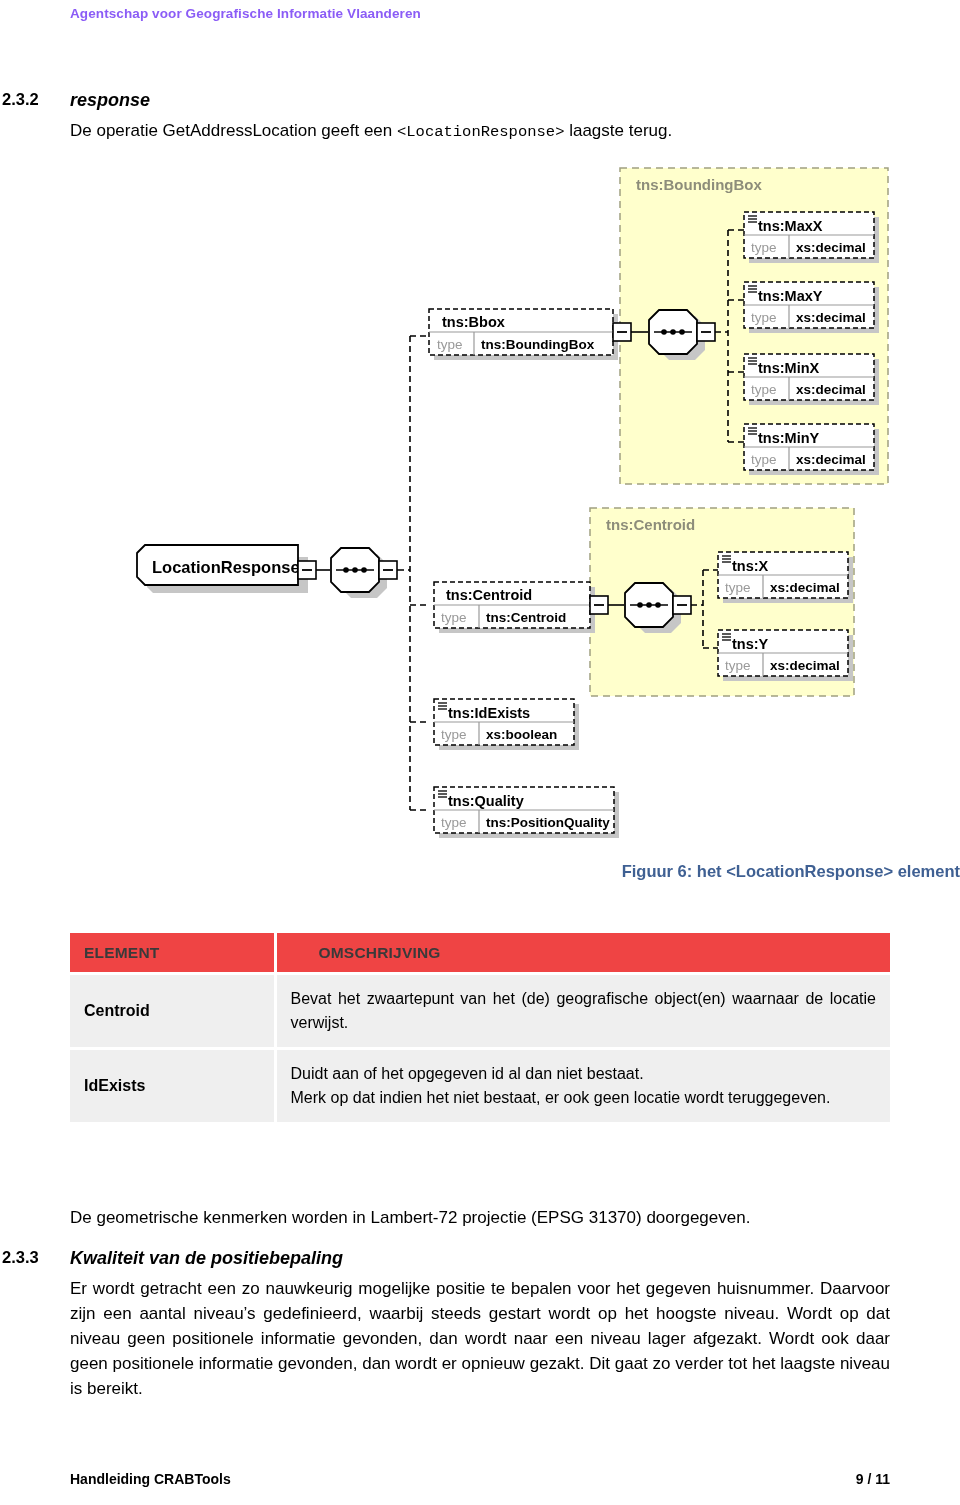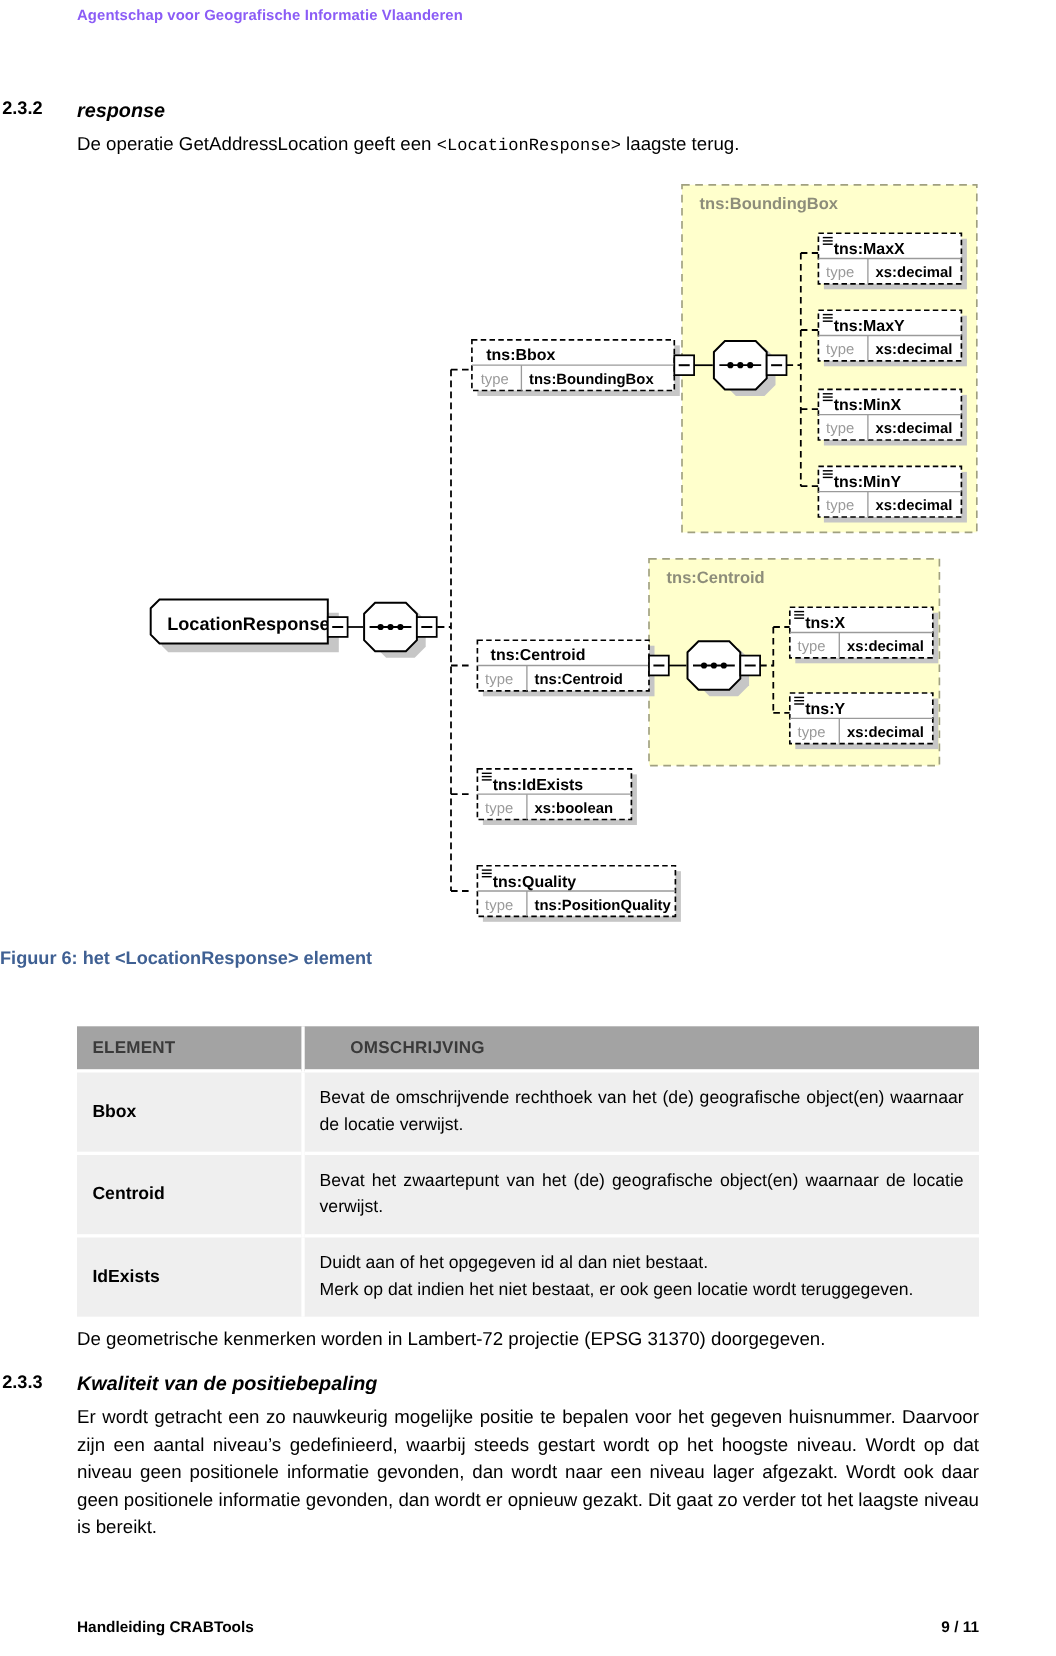--- a/index.html
+++ b/index.html
@@ -104,39 +104,39 @@
     font-weight: bold;
     fill: #000;
   }
 
   
   .fig-caption {
     position: absolute;
     top: 862px;
     left: 0;
     width: 960px;
-    text-align: left;
+    text-align: right;
     font-size: 16.5px;
     font-weight: bold;
     color: #3f6093;
   }
 
   
   .tbl {
     position: absolute;
     left: 70px;
     top: 933px;
     width: 820px;
     border-collapse: collapse;
     table-layout: fixed;
   }
   .tbl col.c1 { width: 205px; }
   .tbl col.c2 { width: 615px; }
   .tbl th {
-    background: #a3a3a3;
+    background: #ef4444;
     color: #3a3a3a;
     font-size: 15.5px;
     font-weight: bold;
     text-align: left;
     padding: 11px 14px 10px 14px;
     border-right: 3px solid #ffffff;
     vertical-align: middle;
     letter-spacing: .2px;
   }
   .tbl th:last-child { border-right: none; padding-left: 42px; }
@@ -435,24 +435,20 @@
       <col class="c2">
     </colgroup>
   <thead>
     <tr>
       <th>ELEMENT</th>
       <th>OMSCHRIJVING</th>
     </tr>
   </thead>
   <tbody>
     <tr>
-      <td class="elem">Bbox</td>
-      <td class="desc">Bevat de omschrijvende rechthoek van het (de) geografische object(en) waarnaar de locatie verwijst.</td>
-    </tr>
-    <tr>
       <td class="elem">Centroid</td>
       <td class="desc">Bevat het zwaartepunt van het (de) geografische object(en) waarnaar de locatie verwijst.</td>
     </tr>
     <tr>
       <td class="elem">IdExists</td>
       <td class="desc">
         <p>Duidt aan of het opgegeven id al dan niet bestaat.</p>
         <p>Merk op dat indien het niet bestaat, er ook geen locatie wordt teruggegeven.</p>
       </td>
     </tr>

